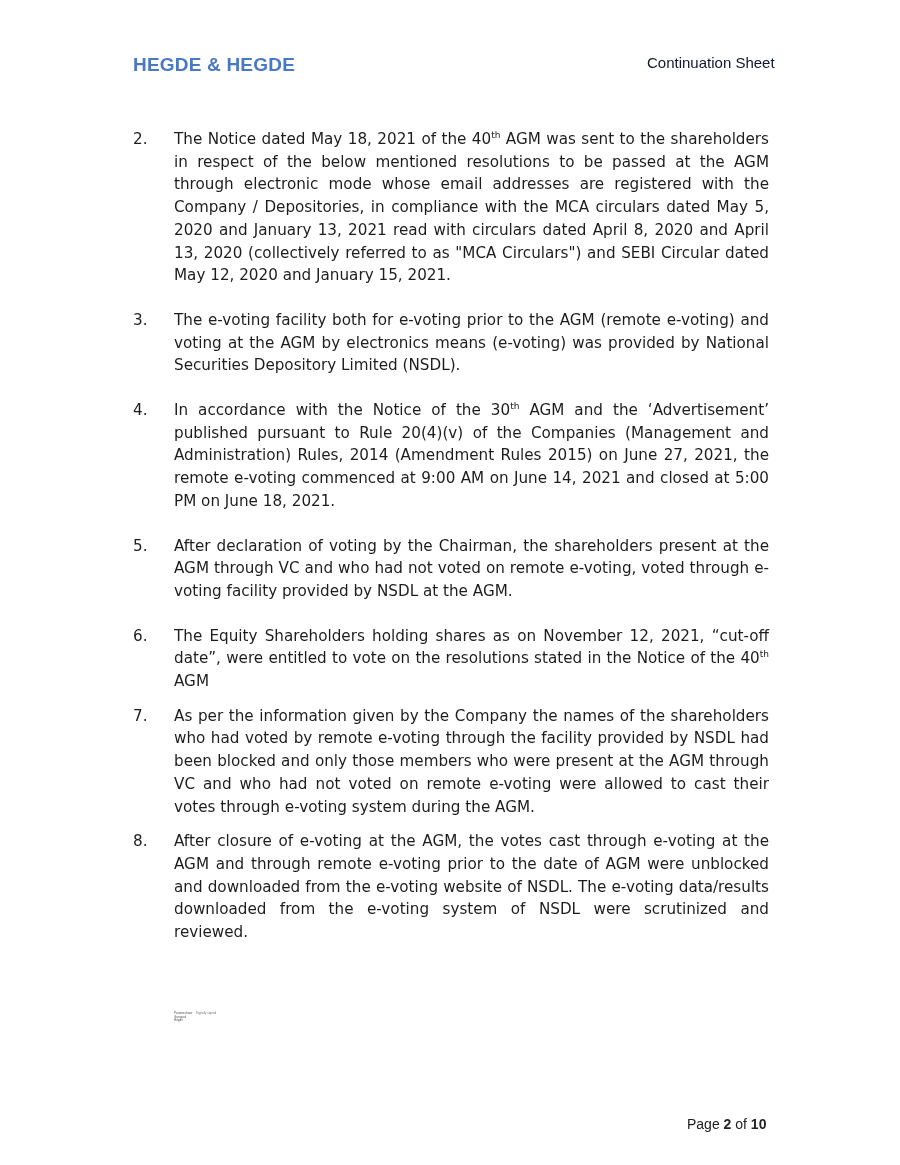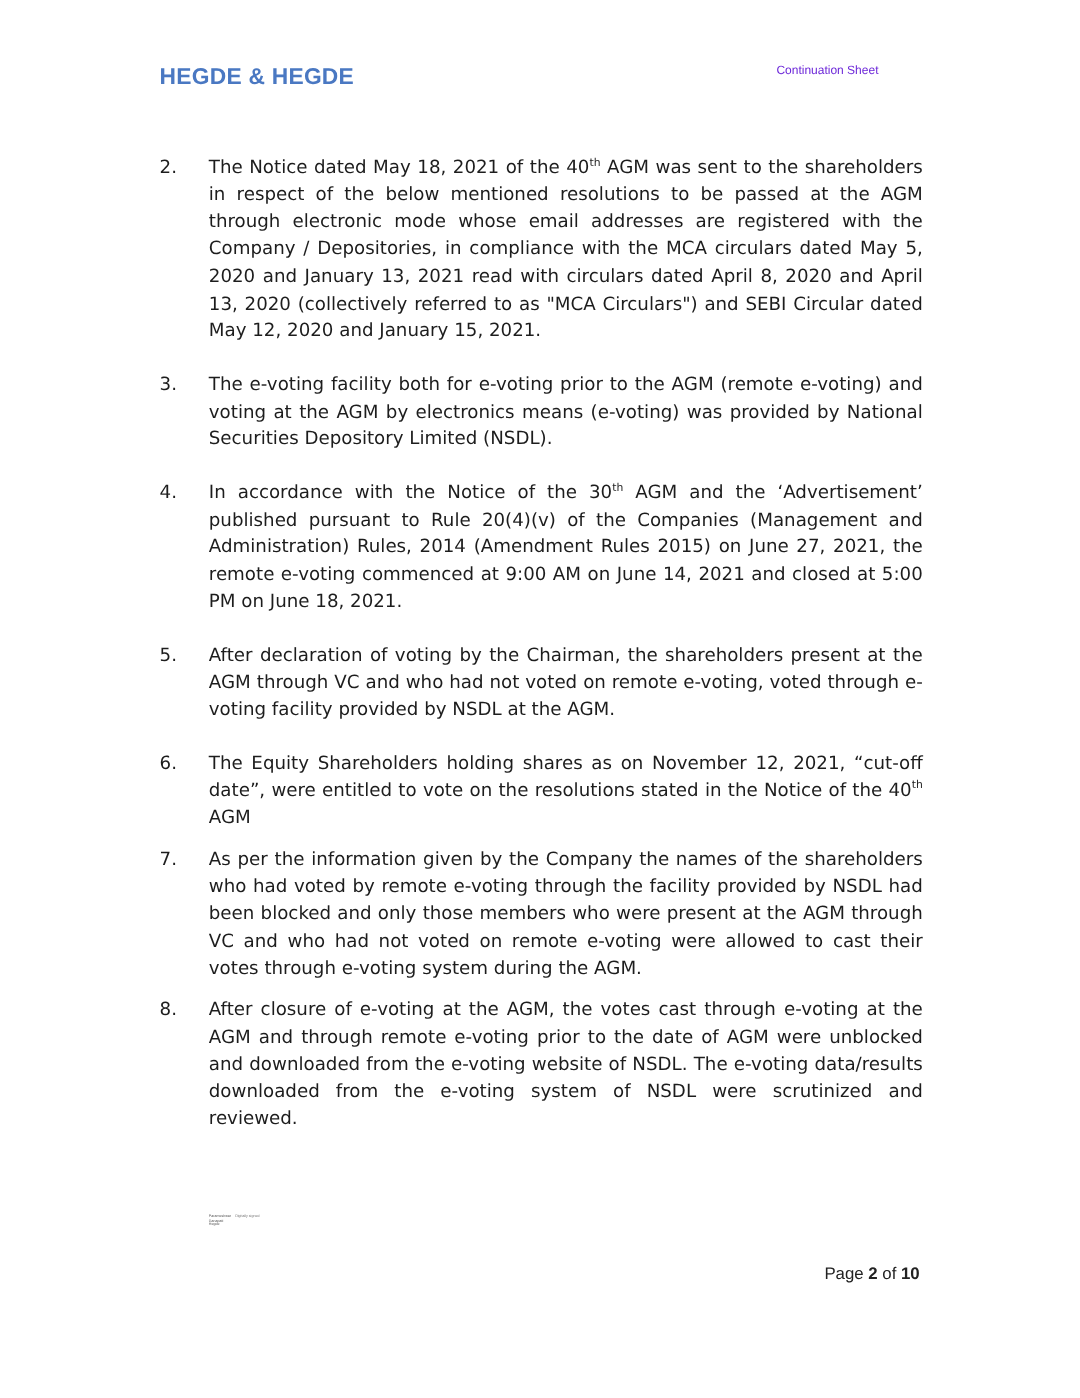--- a/index.html
+++ b/index.html
@@ -4,39 +4,39 @@
 <style>
   html, body { margin: 0; padding: 0; background: #ffffff; }
   body { width: 900px; height: 1165px; position: relative; overflow: hidden; }
   .header-left {
     position: absolute; left: 133px; top: 54px;
     font-family: "Liberation Sans", sans-serif; font-weight: bold;
     font-size: 19px; color: #4a78c2; letter-spacing: 0.2px; text-align: center;
   }
   .header-right {
     position: absolute; left: 647px; top: 54px;
-    font-family: "Liberation Sans", sans-serif; font-size: 10px; color: #6d28d9;
+    font-family: "Liberation Sans", sans-serif; font-size: 15px; color: #0f172a;
   }
   .body-list { position: absolute; left: 133px; top: 128px; width: 636px; }
   .item { position: relative; padding-left: 41px; margin: 0;
     font-family: "DejaVu Sans", sans-serif; font-size: 15.2px; line-height: 22.7px;
     color: #1d1d1d; text-align: justify; }
   .item .num { position: absolute; left: 0; top: 0; }
   .item sup { font-size: 9px; line-height: 0; vertical-align: 6px; }
   .gap-lg { height: 22px; }
   .gap-sm { height: 12px; }
   .signature {
     position: absolute; left: 174px; top: 1012px; width: 44px; height: 16px;
     display: flex; gap: 2px; font-family: "Liberation Sans", sans-serif;
     font-size: 3px; line-height: 3.6px; color: #555;
   }
   .signature .col-a { width: 20px; }
   .signature .col-b { width: 22px; color: #777; }
   .footer {
-    position: absolute; left: 687px; top: 1053px;
+    position: absolute; left: 687px; top: 1116px;
     font-family: "Liberation Sans", sans-serif; font-size: 14px; color: #222;
   }
   .footer b { font-weight: bold; }
 </style>
 </head>
 <body>
 
 <div class="header-left">HEGDE &amp; HEGDE</div>
 <div class="header-right">Continuation Sheet</div>
 

